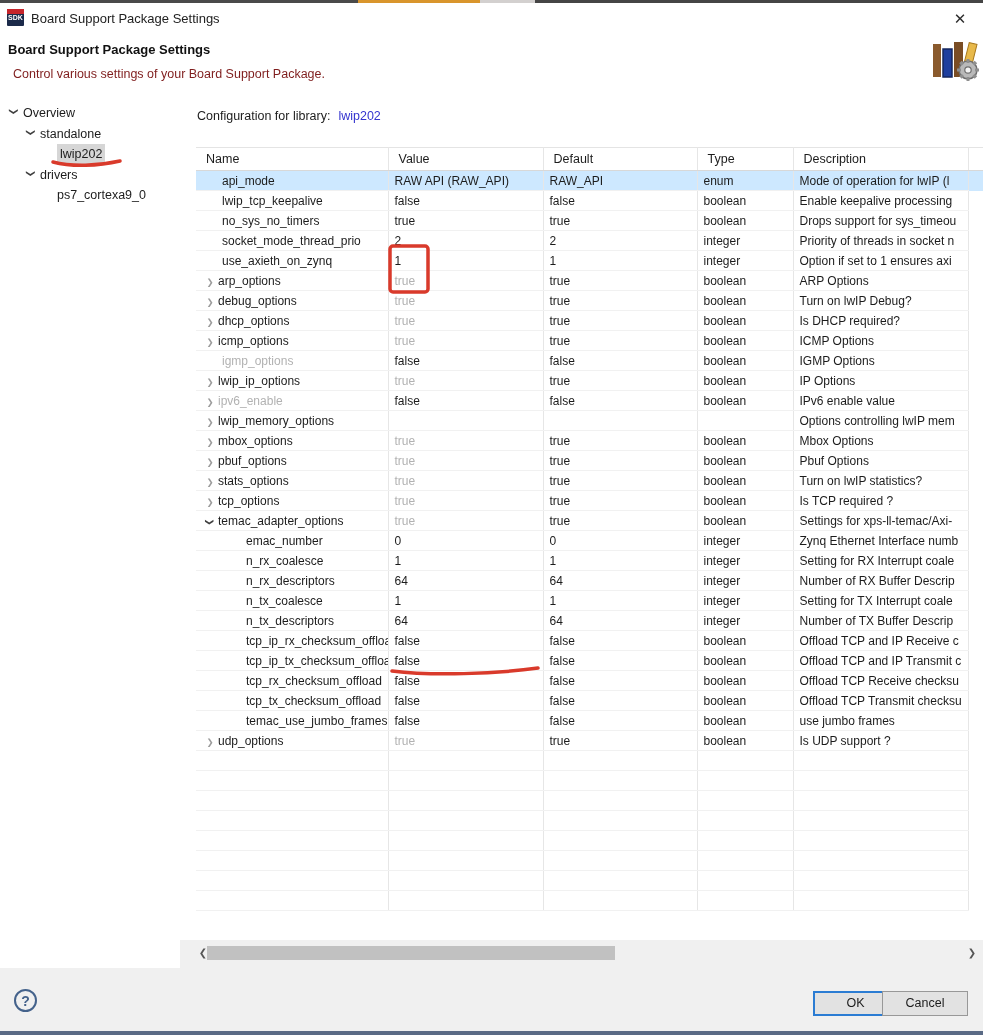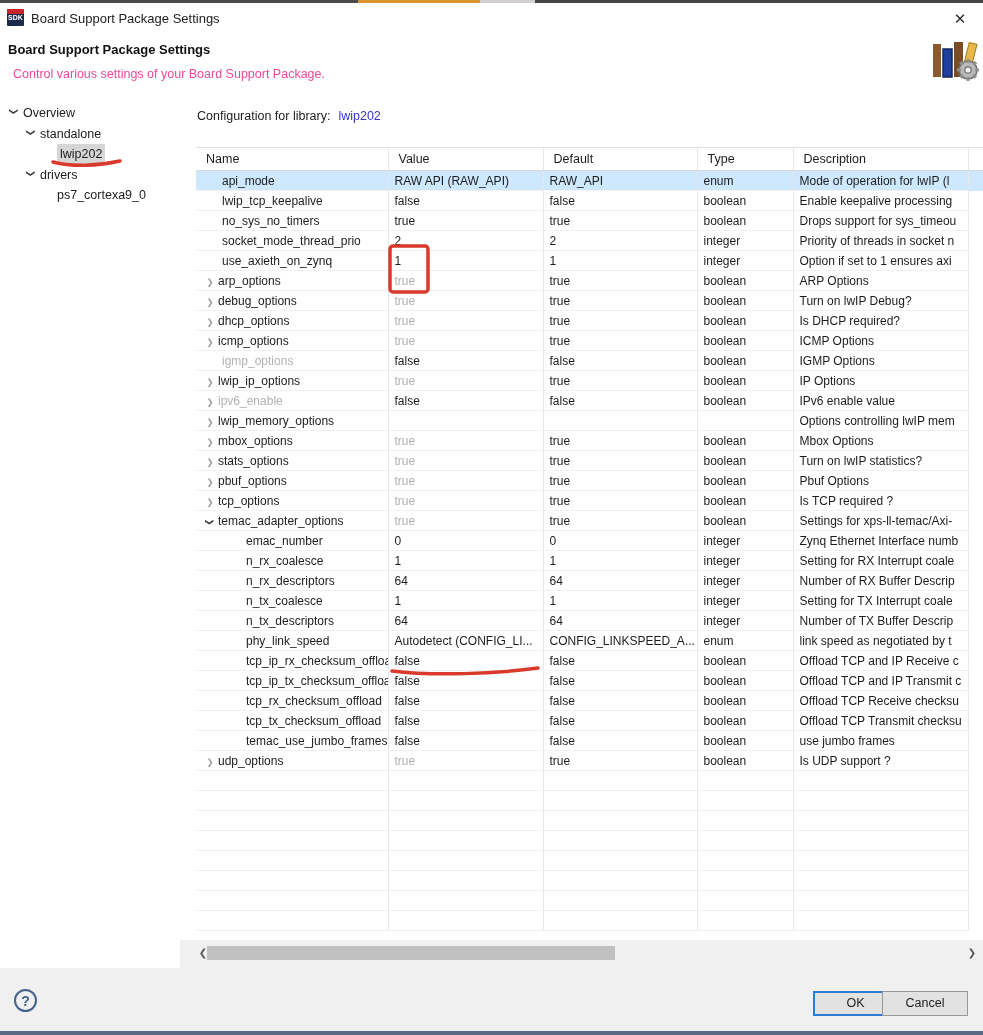--- a/index.html
+++ b/index.html
@@ -16,21 +16,21 @@
   
   .titlebar { position:absolute; left:0; top:3px; width:983px; height:28px; background:#fff; }
   .sdk-icon { position:absolute; left:7px; top:6px; width:17px; height:17px; background:#1b2a4a; border-radius:1px; }
   .sdk-icon::before { content:""; position:absolute; left:0; top:0; width:100%; height:5px; background:#c6252b; }
   .sdk-icon span { position:absolute; left:0; right:0; top:5px; text-align:center; color:#fff; font-size:7px; font-weight:bold; letter-spacing:0; }
   .win-title { position:absolute; left:31px; top:8px; font-size:13px; color:#222; }
   .close-btn { position:absolute; right:12px; top:5px; width:22px; height:22px; text-align:center; line-height:22px; font-size:15px; color:#2c2c2c; cursor:pointer; }
 
   
   .hdr-title { position:absolute; left:8px; top:42px; font-size:13px; font-weight:bold; color:#111; }
-  .hdr-sub { position:absolute; left:13px; top:67px; font-size:12.5px; color:#ec4899; }
+  .hdr-sub { position:absolute; left:13px; top:67px; font-size:12.5px; color:#7f1d1d; }
   .books-icon { position:absolute; left:930px; top:30px; }
 
   
   .tree { position:absolute; left:0; top:103px; width:180px; }
   .tree-item { position:relative; height:20.5px; line-height:20.5px; font-size:12.5px; white-space:nowrap; cursor:default; }
   .tree-chev { display:inline-block; width:11px; font-size:9px; color:#3f3f3f; transform:rotate(90deg); margin-right:4px; position:relative; top:-1px; }
   .tree-label { display:inline-block; }
   .tree-item.sel .tree-label { background:#d6d6d6; padding:0 3px; }
 
   
@@ -257,33 +257,33 @@
         </tr>
         <tr>
           <td class="namecell"><span class="rowchev">❯</span>mbox_options</td>
           <td class="gray">true</td>
           <td>true</td>
           <td class="typecell">boolean</td>
           <td class="desccell">Mbox Options</td>
           <td></td>
         </tr>
         <tr>
+          <td class="namecell"><span class="rowchev">❯</span>pbuf_options</td>
+          <td class="gray">true</td>
+          <td>true</td>
+          <td class="typecell">boolean</td>
+          <td class="desccell">Pbuf Options</td>
+          <td></td>
+        </tr>
+        <tr>
           <td class="namecell"><span class="rowchev">❯</span>stats_options</td>
           <td class="gray">true</td>
           <td>true</td>
           <td class="typecell">boolean</td>
           <td class="desccell">Turn on lwIP statistics?</td>
-          <td></td>
-        </tr>
-        <tr>
-          <td class="namecell"><span class="rowchev">❯</span>pbuf_options</td>
-          <td class="gray">true</td>
-          <td>true</td>
-          <td class="typecell">boolean</td>
-          <td class="desccell">Pbuf Options</td>
           <td></td>
         </tr>
         <tr>
           <td class="namecell"><span class="rowchev">❯</span>tcp_options</td>
           <td class="gray">true</td>
           <td>true</td>
           <td class="typecell">boolean</td>
           <td class="desccell">Is TCP required ?</td>
           <td></td>
         </tr>
@@ -326,28 +326,20 @@
           <td class="typecell">integer</td>
           <td class="desccell">Setting for TX Interrupt coale</td>
           <td></td>
         </tr>
         <tr>
           <td class="namecell"><span class="name-ind-child">n_tx_descriptors</span></td>
           <td>64</td>
           <td>64</td>
           <td class="typecell">integer</td>
           <td class="desccell">Number of TX Buffer Descrip</td>
-          <td></td>
-        </tr>
-        <tr>
-          <td class="namecell"><span class="name-ind-child">phy_link_speed</span></td>
-          <td>Autodetect (CONFIG_LI...</td>
-          <td>CONFIG_LINKSPEED_A...</td>
-          <td class="typecell">enum</td>
-          <td class="desccell">link speed as negotiated by t</td>
           <td></td>
         </tr>
         <tr>
           <td class="namecell"><span class="name-ind-child">tcp_ip_rx_checksum_offload</span></td>
           <td>false</td>
           <td>false</td>
           <td class="typecell">boolean</td>
           <td class="desccell">Offload TCP and IP Receive c</td>
           <td></td>
         </tr>

